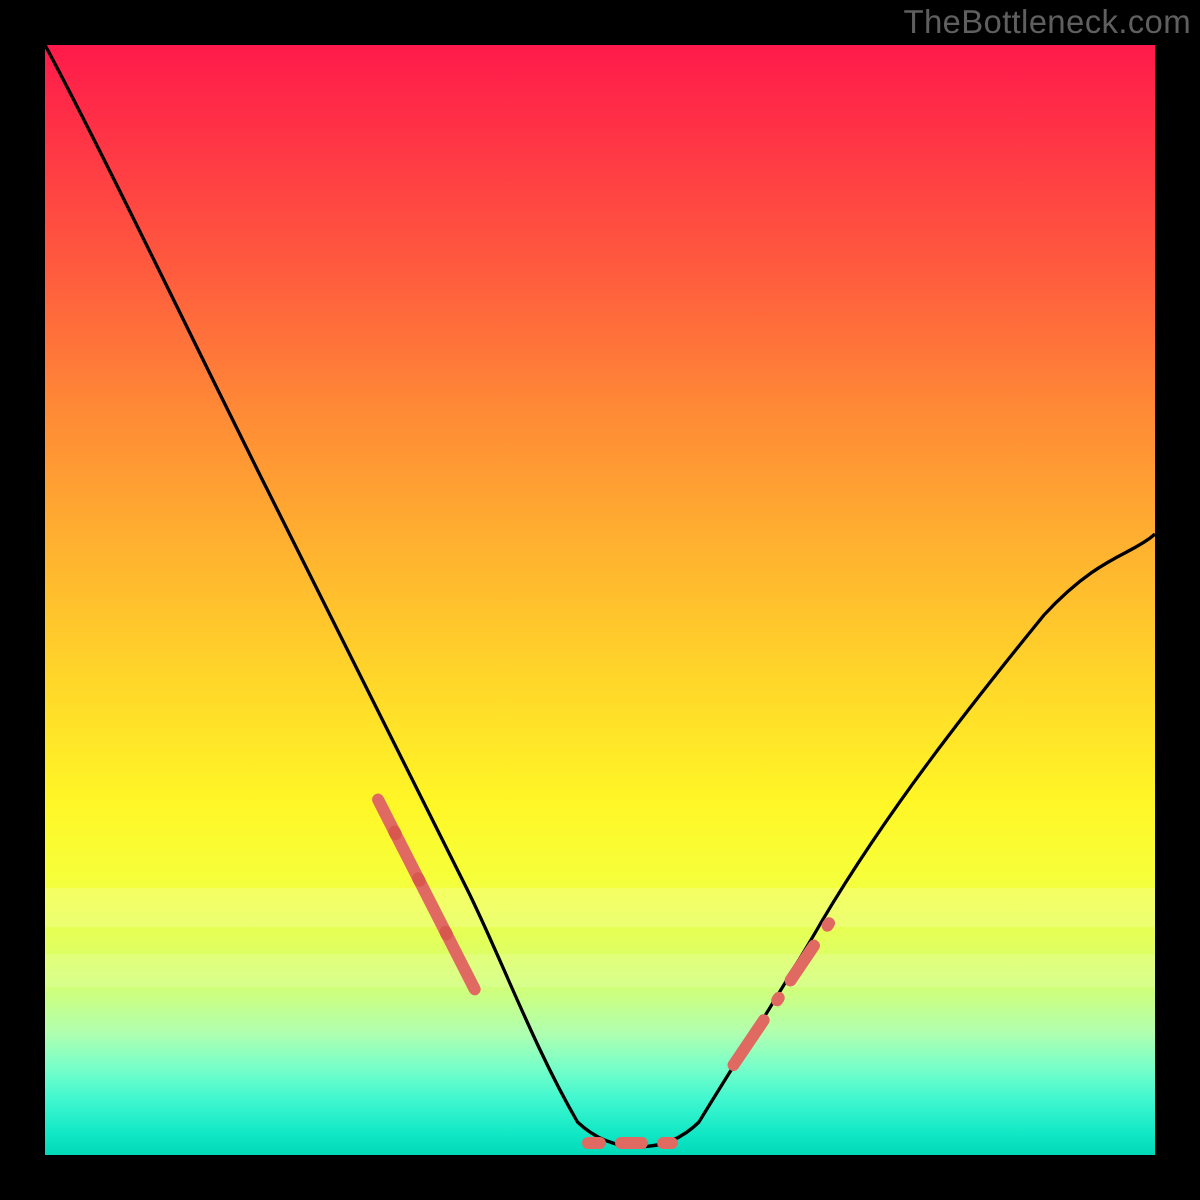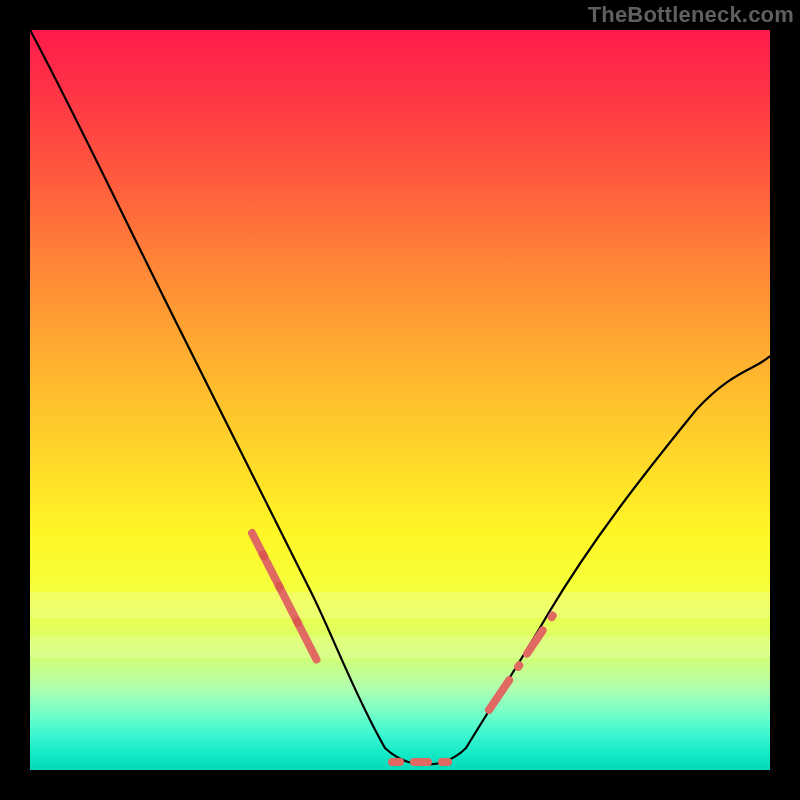--- a/index.html
+++ b/index.html
@@ -52,21 +52,21 @@
     inset: 0;
     width: 740px;
     height: 740px;
   }
   .watermark {
     position: absolute;
     top: 2px;
     right: 6px;
     color: #5f5f5f;
     font-size: 22px;
-    font-weight: 700;
+    font-weight: 400;
     letter-spacing: 0.2px;
   }
 </style>
 </head>
 <body>
 
 <div class="frame">
   <div class="gradient"></div>
 
   <div class="band" style="top:562px;height:26px;opacity:1;"></div>

